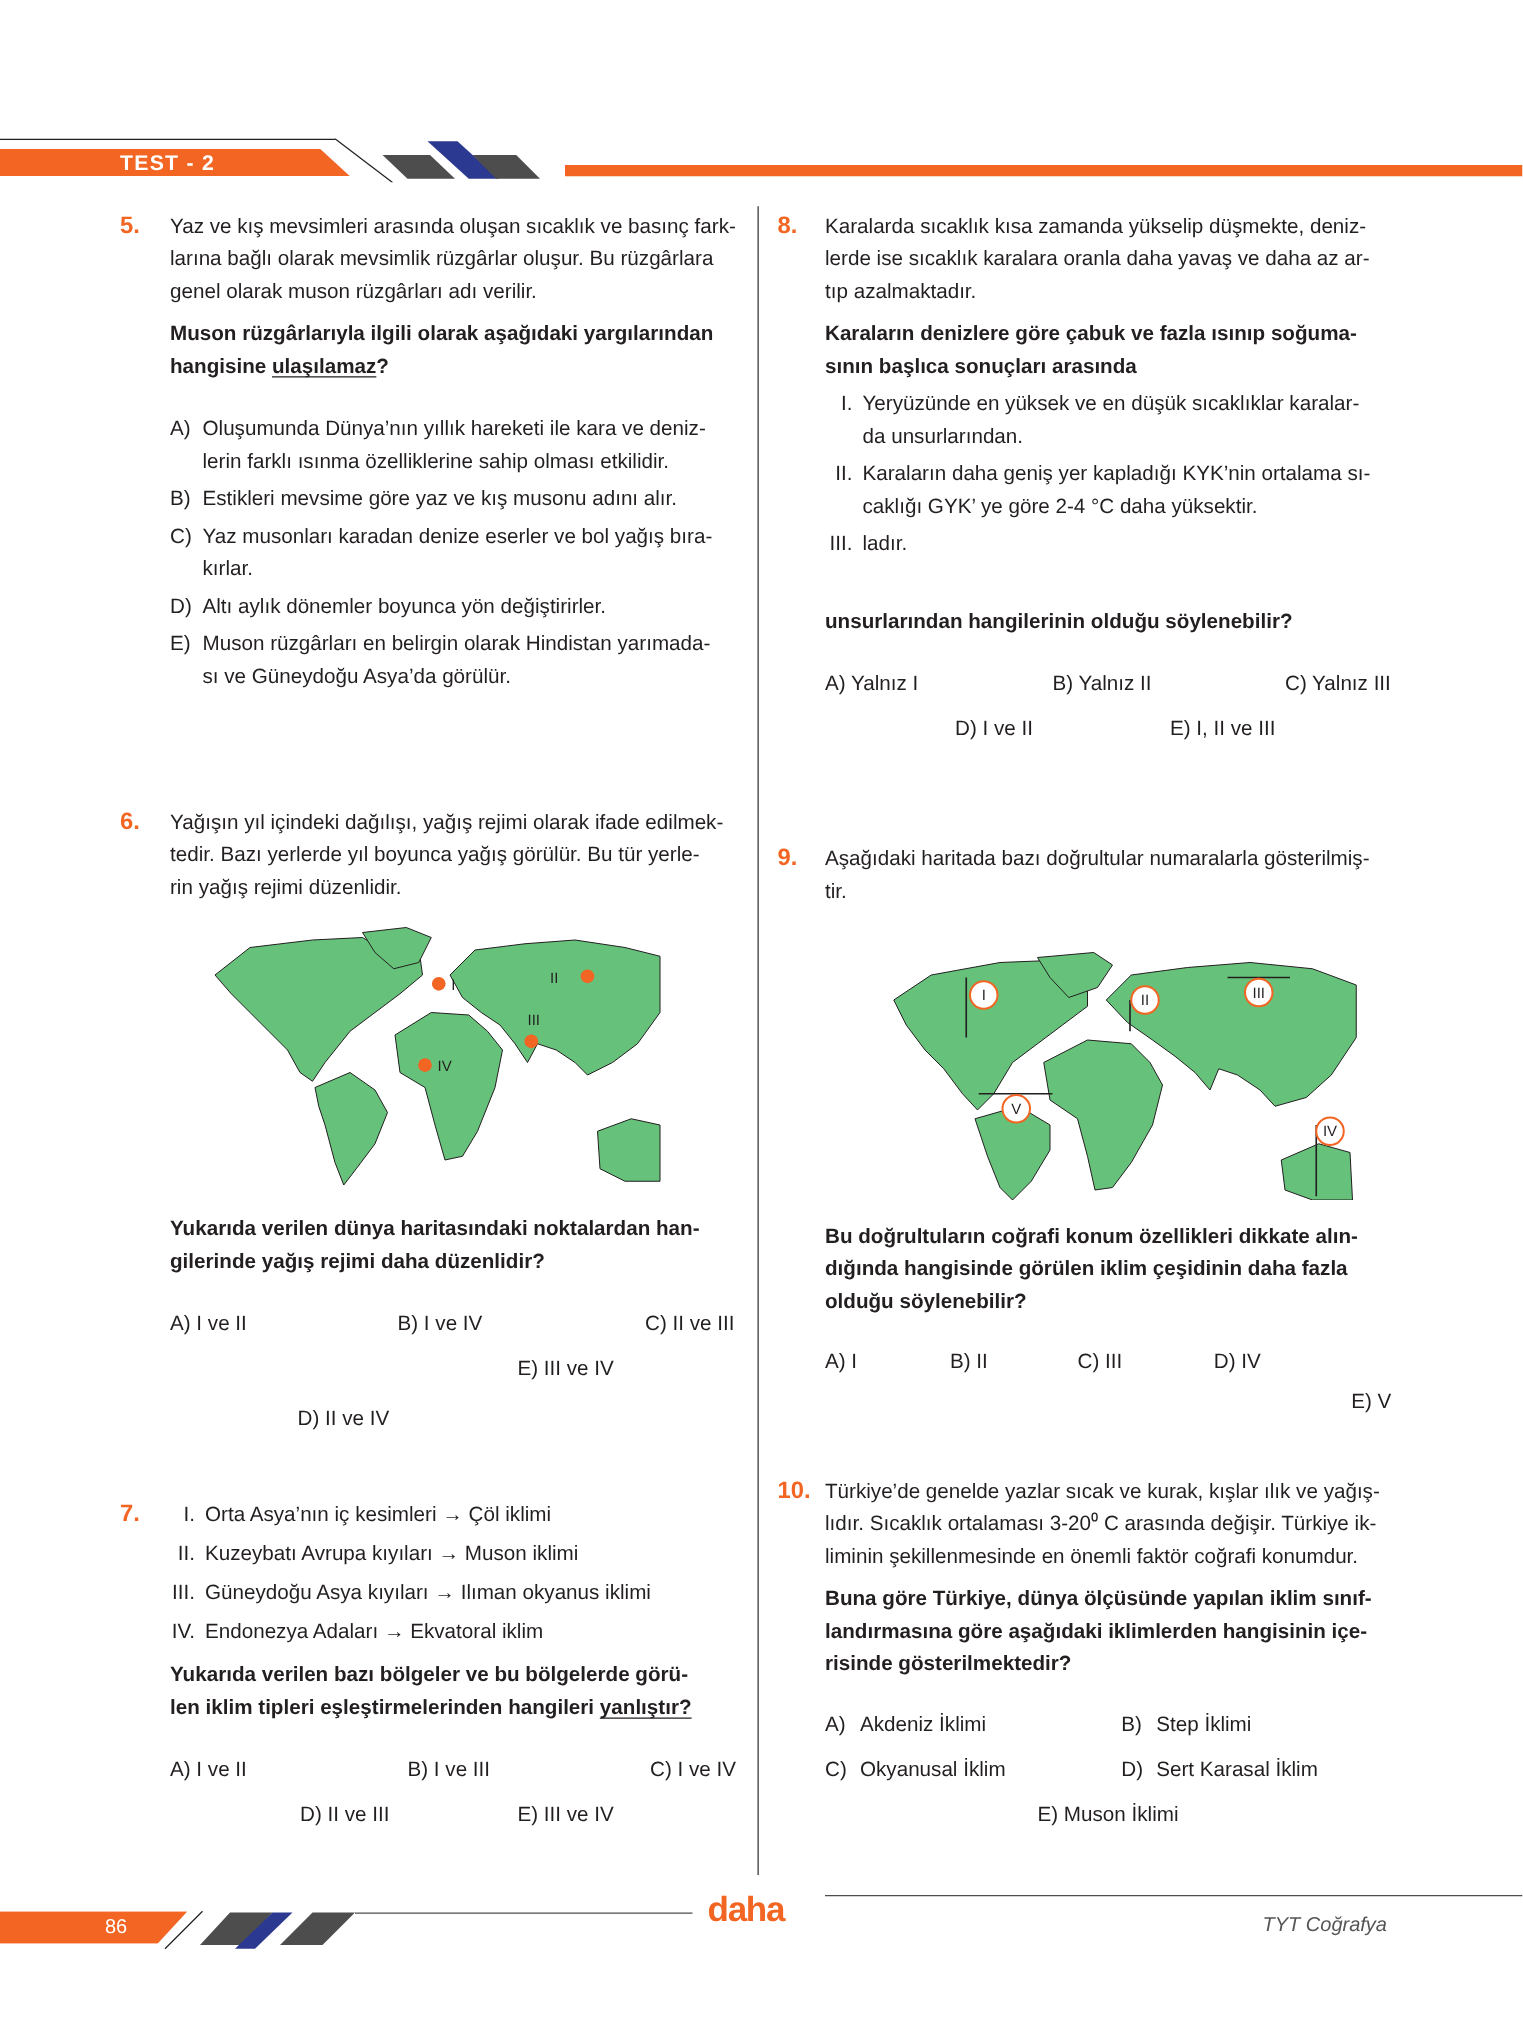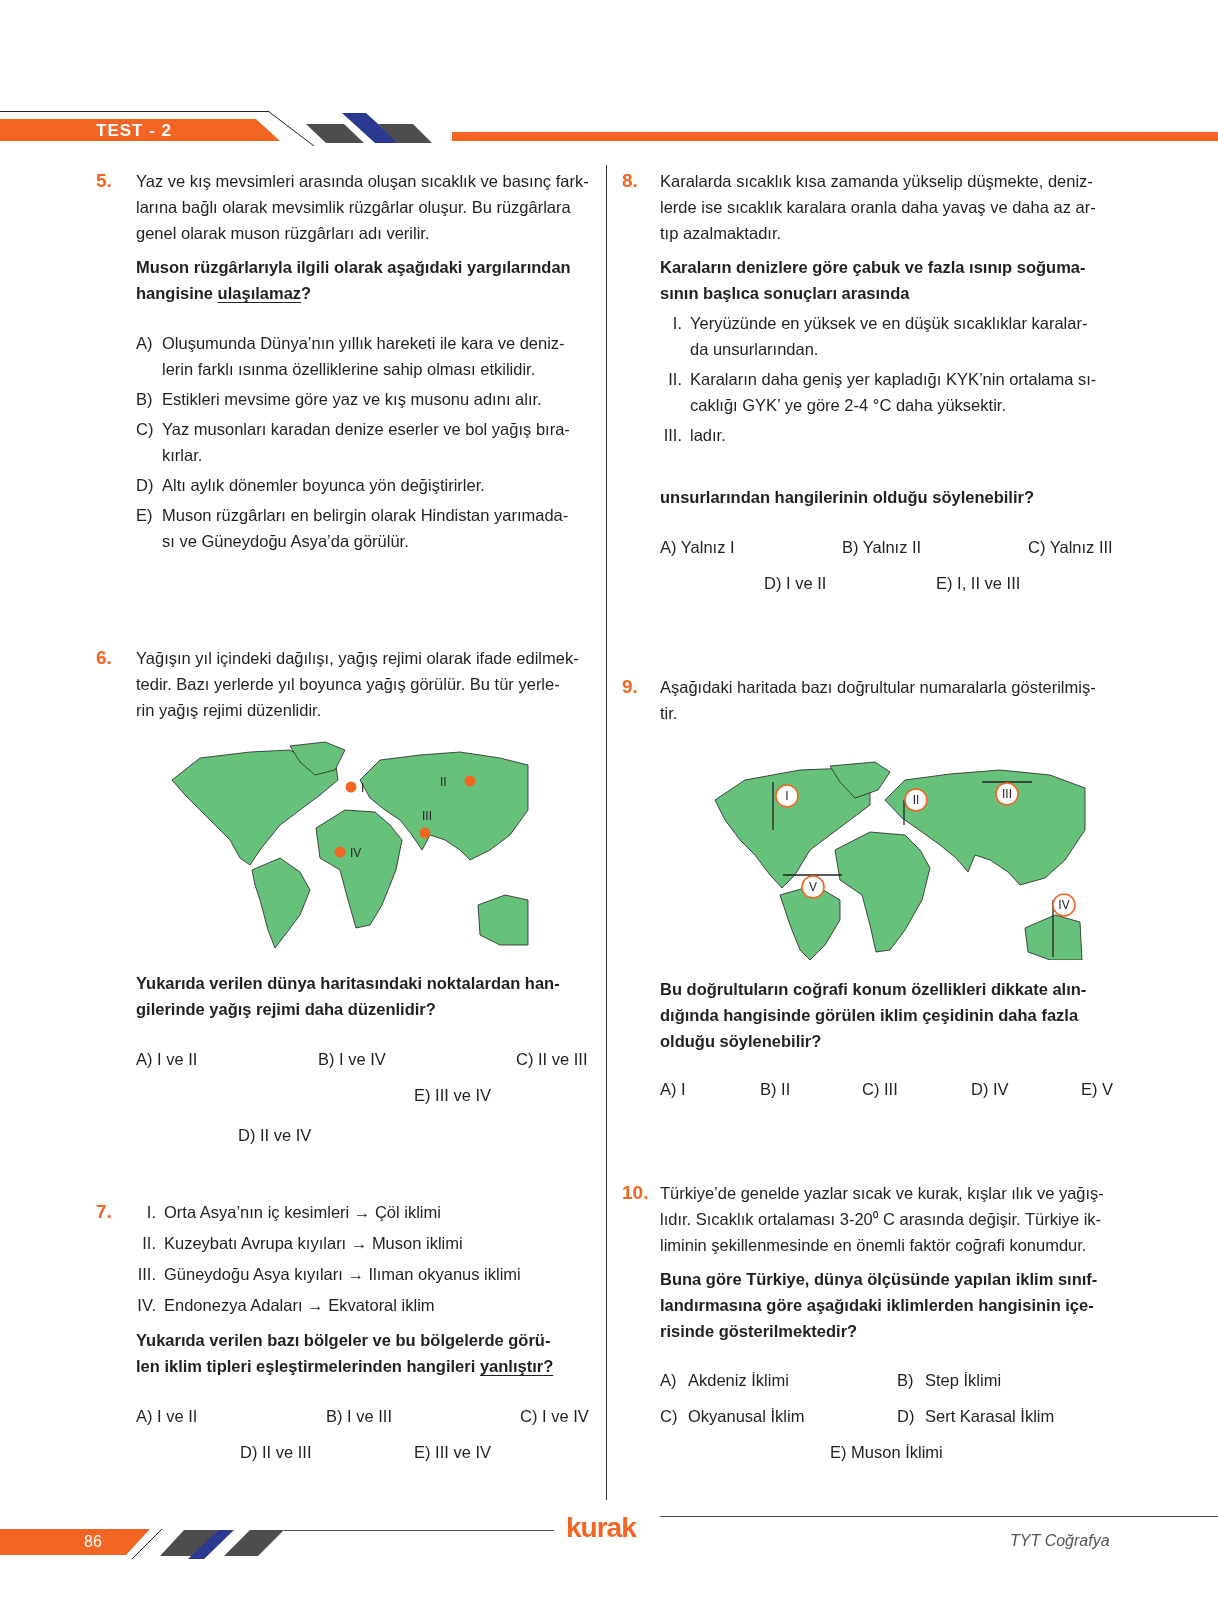--- a/index.html
+++ b/index.html
@@ -233,21 +233,21 @@
   </svg>
   <div class="abs txt bold" style="left:660px;top:976px;width:470px">
     <div>Bu doğrultuların coğrafi konum özellikleri dikkate alın-</div>
     <div>dığında hangisinde görülen iklim çeşidinin daha fazla</div>
     <div>olduğu söylenebilir?</div>
   </div>
   <div class="opt" style="left:660px;top:1076px">A) I</div>
   <div class="opt" style="left:760px;top:1076px">B) II</div>
   <div class="opt" style="left:862px;top:1076px">C) III</div>
   <div class="opt" style="left:971px;top:1076px">D) IV</div>
-  <div class="opt" style="left:1081px;top:1076px">E) V</div>
+  <div class="opt" style="left:1081px;top:1108px">E) V</div>
 </section>
 
 <section>
   <div class="qnum" style="left:622px;top:1182px">10.</div>
   <div class="abs txt" style="left:660px;top:1180px;width:460px">
     <div>Türkiye’de genelde yazlar sıcak ve kurak, kışlar ılık ve yağış-</div>
     <div>lıdır. Sıcaklık ortalaması 3-20⁰ C arasında değişir. Türkiye ik-</div>
     <div>liminin şekillenmesinde en önemli faktör coğrafi konumdur.</div>
   </div>
   <div class="abs txt bold" style="left:660px;top:1266px;width:470px">
@@ -278,17 +278,17 @@
   <div class="footer-band"></div>
   <div class="footer-page">86</div>
   <svg class="abs" style="left:126px;top:1528px" width="160" height="32">
     <line x1="36" y1="1" x2="6" y2="31" stroke="#231f20" stroke-width="1"></line>
     <polygon points="34,28 58,2 92,2 68,28" fill="#4d4d4d"></polygon>
     <polygon points="62,31 92,2 108,2 78,31" fill="#2b3990"></polygon>
     <polygon points="98,28 124,2 158,2 132,28" fill="#4d4d4d"></polygon>
   </svg>
   <div class="abs" style="left:284px;top:1530px;width:270px;height:1px;background:#4d4d4d;"></div>
   <div class="abs" style="left:566px;top:1512px;width:90px;height:36px;">
-    <span style="font-family:'Liberation Sans',sans-serif;font-weight:bold;font-size:28px;color:#f26522;letter-spacing:-1px;">kurak</span>
+    <span style="font-family:'Liberation Sans',sans-serif;font-weight:bold;font-size:28px;color:#f26522;letter-spacing:-1px;">daha</span>
   </div>
   <div class="abs" style="left:660px;top:1516px;width:558px;height:1px;background:#4d4d4d;"></div>
   <div class="footer-right">TYT Coğrafya</div>
 </div>
 
 </body></html>

